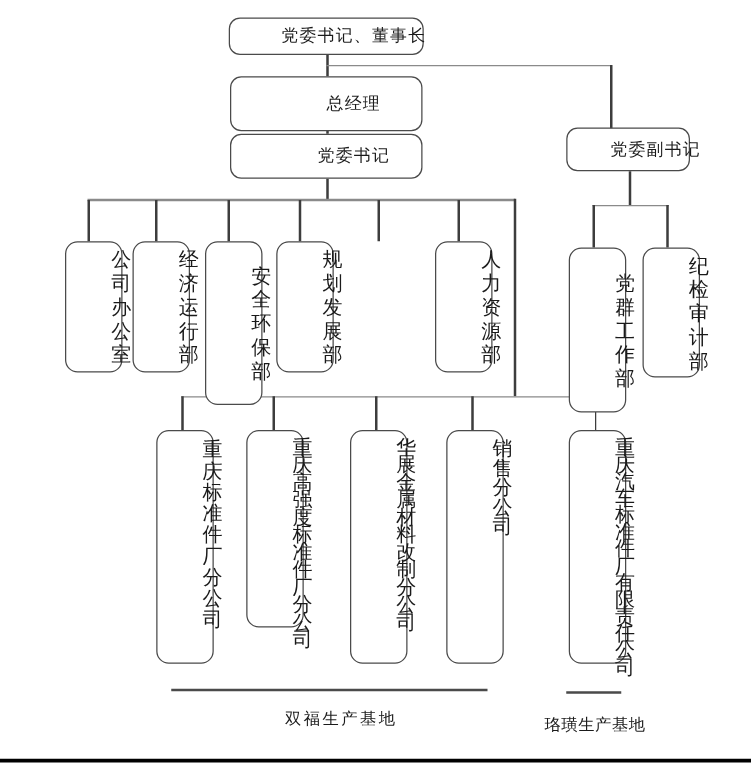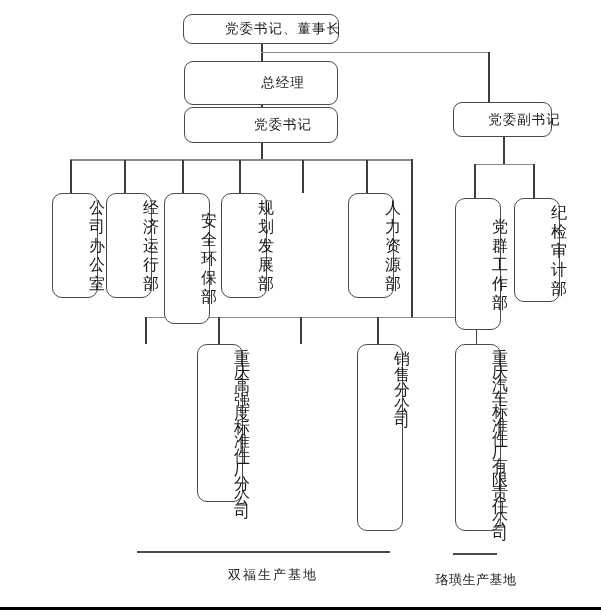--- a/index.html
+++ b/index.html
@@ -101,22 +101,28 @@
     <div class="vtext">人力资源部</div>
   </div>
 
   <div class="box vbox center lh-m" style="left:455px; top:198px; width:39px; height:132px;">
     <div class="vtext">党群工作部</div>
   </div>
   <div class="box vbox center lh-m" style="left:514px; top:198px; width:39px; height:104px;">
     <div class="vtext">纪检审计部</div>
   </div>
 
+  <div class="box vbox toppad lh-a" style="left:125px; top:344px; width:41px; height:187px;">
+    <div class="vtext">重庆标准件厂分公司</div>
+  </div>
   <div class="box vbox toppad lh-b" style="left:197px; top:344px; width:42px; height:158px;">
     <div class="vtext">重庆高强度标准件厂分公司</div>
+  </div>
+  <div class="box vbox toppad lh-b" style="left:280px; top:344px; width:41px; height:187px;">
+    <div class="vtext">华展金属材料改制分公司</div>
   </div>
   <div class="box vbox toppad lh-c" style="left:357px; top:344px; width:41px; height:187px;">
     <div class="vtext">销售分公司</div>
   </div>
   <div class="box vbox toppad lh-d" style="left:455px; top:344px; width:42px; height:187px;">
     <div class="vtext">重庆汽车标准件厂有限责任公司</div>
   </div>
 
   <div class="baseline" style="left:137px; top:551px; width:253px;"></div>
   <div class="baseline" style="left:453px; top:553px; width:44px;"></div>

